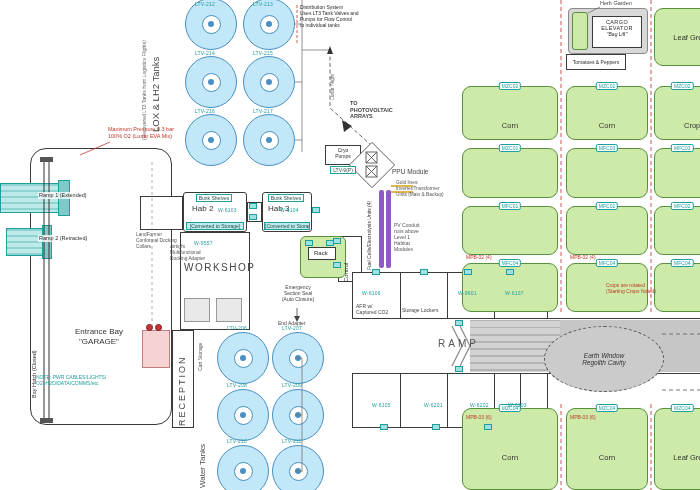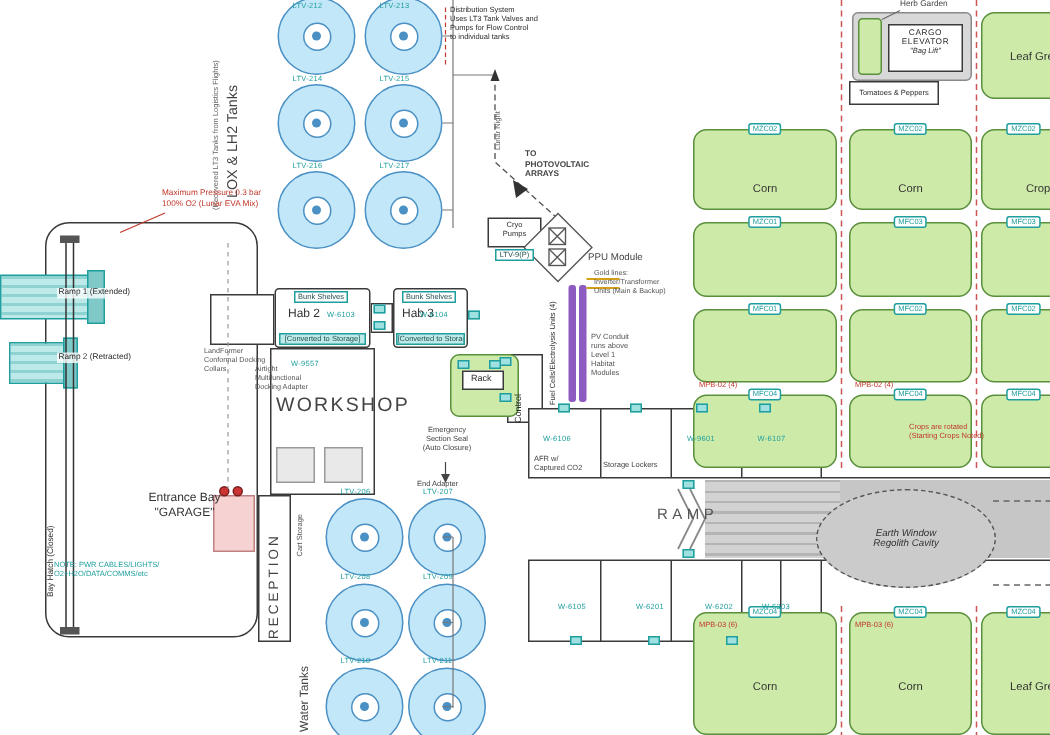--- a/index.html
+++ b/index.html
@@ -341,37 +341,37 @@
     <div class="nw">PV Conduit</div>
     <div class="nw">runs above</div>
     <div class="nw">Level 1</div>
     <div class="nw">Habitat</div>
     <div class="nw">Modules</div>
   </div>
 
   <div class="lbl nw" style="left:38px;top:192px;font-size:5.5px;background:rgba(255,255,255,.8);padding:0 1px;">Ramp 1 (Extended)</div>
   <div class="lbl nw" style="left:38px;top:235px;font-size:5.5px;background:rgba(255,255,255,.8);padding:0 1px;">Ramp 2 (Retracted)</div>
 
-  <div class="lbl c" style="left:94px;top:327px;width:58px;font-size:8px;color:#333;">
+  <div class="lbl c" style="left:70px;top:327px;width:58px;font-size:8px;color:#333;">
     <div class="nw">Entrance Bay</div>
     <div class="nw">"GARAGE"</div>
   </div>
   <div class="lbl teal" style="left:36px;top:374px;font-size:5px;">
     <div class="nw">NOTE: PWR CABLES/LIGHTS/</div>
     <div class="nw">O2+H2O/DATA/COMMS/etc</div>
   </div>
 
   <div class="mini" style="left:196px;top:194px;width:36px;height:8px;">Bunk Shelves</div>
   <div class="mini" style="left:268px;top:194px;width:36px;height:8px;">Bunk Shelves</div>
   <div class="lbl nw" style="left:192px;top:204px;font-size:8px;color:#333;">Hab 2</div>
   <div class="lbl nw" style="left:268px;top:204px;font-size:8px;color:#333;">Hab 3</div>
   <div class="strip" style="left:186px;top:222px;width:58px;height:8px;">[Converted to Storage]</div>
   <div class="strip" style="left:264px;top:222px;width:46px;height:8px;">[Converted to Storage]</div>
   <div class="lbl nw" style="left:314px;top:250px;font-size:6px;">Rack</div>
-  <div class="lbl nw" style="left:184px;top:262px;font-size:13px;letter-spacing:1.5px;color:#444;">WORKSHOP</div>
+  <div class="lbl nw" style="left:184px;top:262px;font-size:10px;letter-spacing:1.5px;color:#444;">WORKSHOP</div>
 
   <div class="lbl" style="left:136px;top:232px;font-size:4.8px;color:#555;">
     <div class="nw">LandFormer</div>
     <div class="nw">Conformal Docking</div>
     <div class="nw">Collars</div>
   </div>
   <div class="lbl" style="left:170px;top:244px;font-size:4.8px;color:#555;">
     <div class="nw">Airtight</div>
     <div class="nw">Multifunctional</div>
     <div class="nw">Docking Adapter</div>

